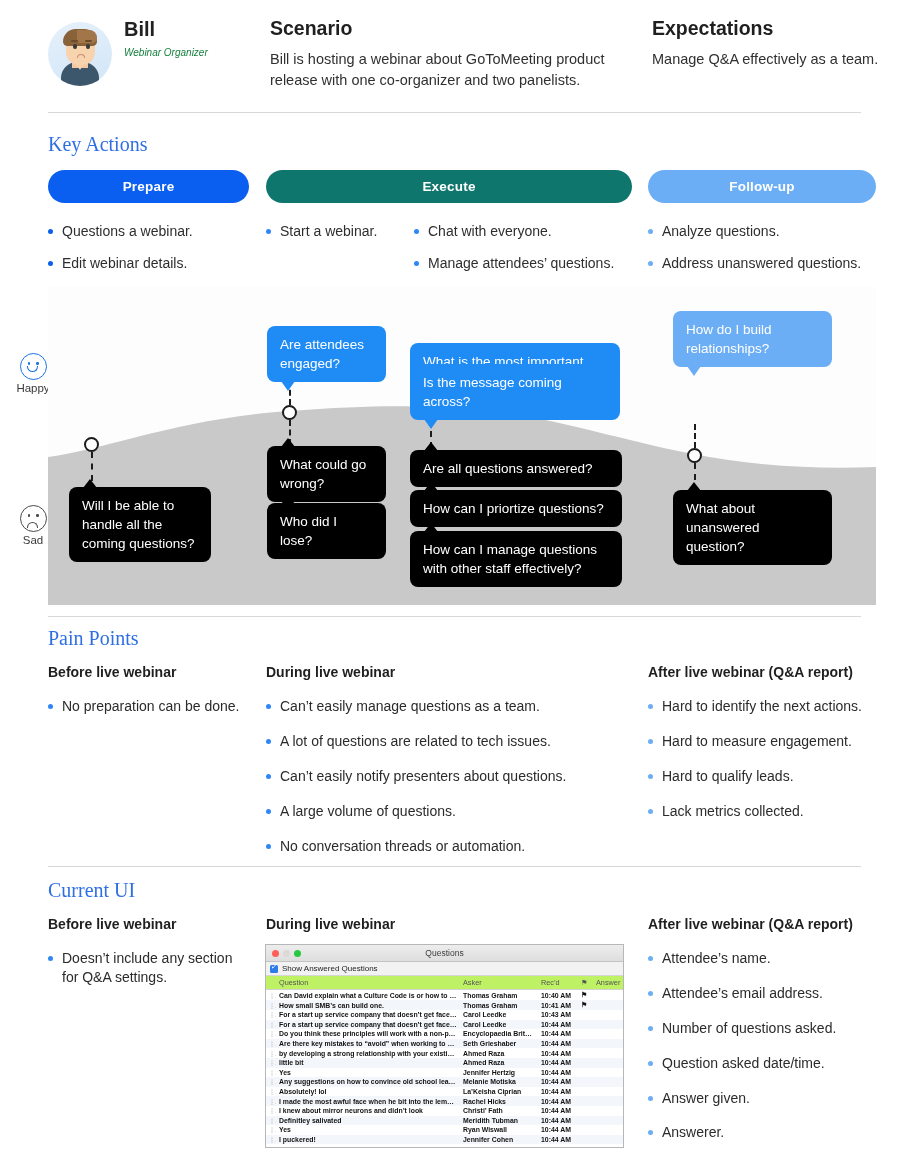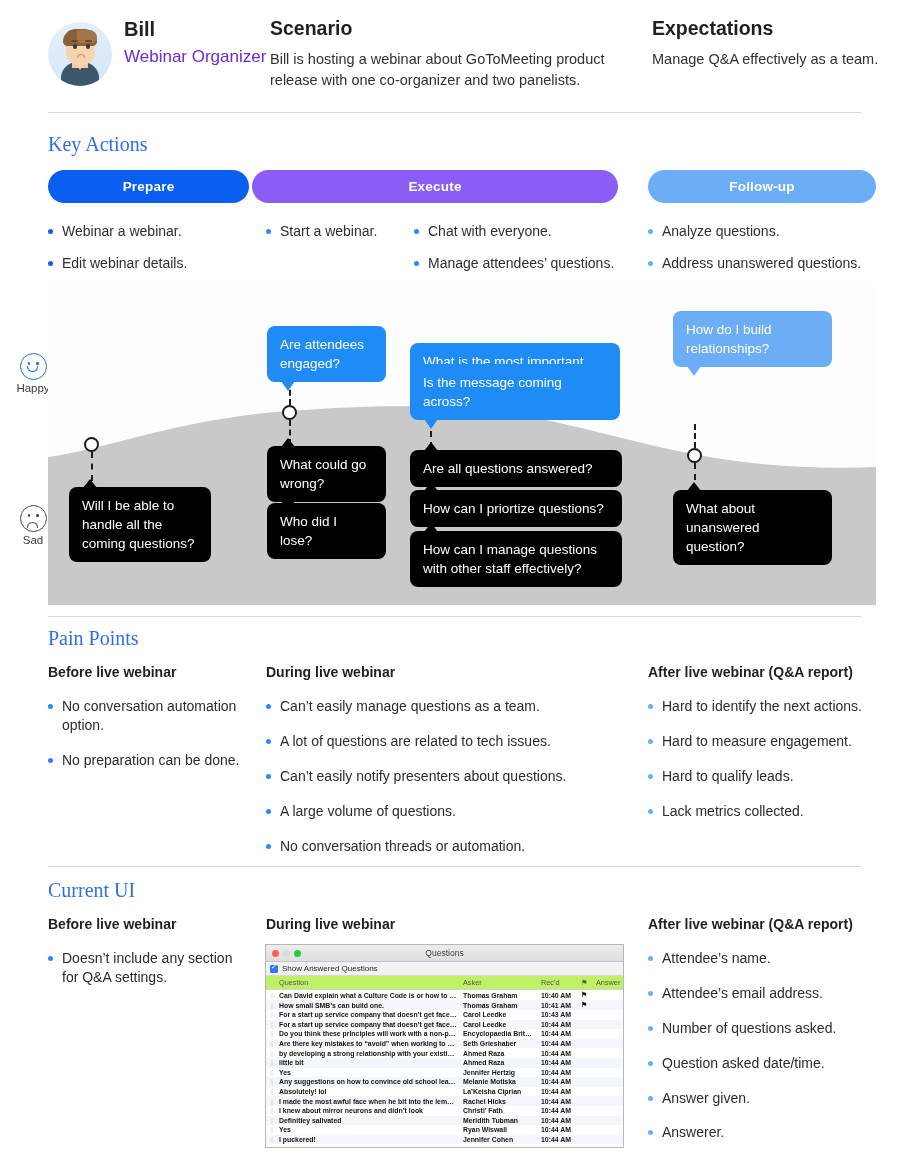--- a/index.html
+++ b/index.html
@@ -33,21 +33,21 @@
     background: #a3764a; border-radius: 0 14px 10px 6px; }
   .av-eye { position: absolute; width: 3.5px; height: 4.5px; background:#3a3a3a; border-radius:50%; top: 22px;}
   .av-eye.l { left: 25px; } .av-eye.r { left: 38px; }
   .av-brow { position:absolute; width:7px; height:1.6px; background:#6b4a2b; top:18px; border-radius:1px;}
   .av-brow.l{left:23px;} .av-brow.r{left:37px;}
   .av-mouth { position: absolute; left: 29px; top: 32px; width: 8px; height: 4px;
     border: 1.4px solid #c98d73; border-top: none; border-radius: 0 0 8px 8px; transform: rotate(180deg); }
   .av-collar { position:absolute; left:27px; top:40px; width:10px; height:8px; background:#f7d3ae; clip-path: polygon(0 0,100% 0,50% 100%); }
 
   .hdr-name { position: absolute; left: 124px; top: 18px; font-size: 20px; font-weight: 700; color: #222; }
-  .hdr-role { position: absolute; left: 124px; top: 47px; font-size: 17px; color: #6d28d9; }
+  .hdr-role { position: absolute; left: 124px; top: 47px; font-size: 10px; color: #15803d; font-style: italic; }
   .hdr-col2 { position: absolute; left: 270px; top: 17px; width: 345px; }
   .hdr-col3 { position: absolute; left: 652px; top: 17px; width: 230px; }
   .hdr-title { font-size: 19.5px; font-weight: 700; color: #1f1f1f; margin: 0 0 9px 0; }
   .hdr-body { font-size: 14.5px; color: #303030; line-height: 1.48; }
 
   .rule { position: absolute; left: 48px; width: 813px; height: 1px; background: #d8d8d8; }
 
   
   .sec-title {
     position: absolute; left: 48px; font-family: "Liberation Serif", serif;
@@ -159,31 +159,31 @@
       <div class="hdr-body">Manage Q&amp;A effectively as a team.</div>
     </div>
   </div>
   <div class="rule" style="top:112px"></div>
 
   <div class="sec-title" style="top:133px">Key Actions</div>
 
   <div class="pill" style="left:48px;  top:170px; width:201px; background:#0a5ff0;">
     <span>Prepare</span>
   </div>
-  <div class="pill" style="left:252px; top:170px; width:366px; background:#8b5cf6;">
+  <div class="pill" style="left:266px; top:170px; width:366px; background:#0f766e;">
     <span>Execute</span>
   </div>
   <div class="pill" style="left:648px; top:170px; width:228px; background:#6caef5;">
     <span>Follow-up</span>
   </div>
 
   <div class="ka-bullets" style="left:48px; top:222px; width:205px;">
     <div class="bl">
         <span class="dot" style="background:#0a5ff0"></span>
-        <span>Webinar a webinar.</span>
+        <span>Questions a webinar.</span>
       </div>
     <div class="bl">
         <span class="dot" style="background:#0a5ff0"></span>
         <span>Edit webinar details.</span>
       </div>
   </div>
 
   <div class="ka-bullets" style="left:266px; top:222px; width:150px;">
     <div class="bl">
         <span class="dot" style="background:#2f86f6"></span>
@@ -299,24 +299,20 @@
     <i class="tail"></i><span>What about unanswered question?</span>
   </div>
 
   <div class="rule" style="top:616px"></div>
 
   <div class="sec-title" style="top:627px">Pain Points</div>
 
   <div class="col" style="left:48px; top:664px; width:200px;">
     <div class="sub-h">Before live webinar</div>
     <div class="pp-list">
-      <div class="bl">
-          <span class="dot" style="background:#2f86f6"></span>
-          <span>No conversation automation option.</span>
-        </div>
       <div class="bl">
           <span class="dot" style="background:#2f86f6"></span>
           <span>No preparation can be done.</span>
         </div>
     </div>
   </div>
 
   <div class="col" style="left:266px; top:664px; width:330px;">
     <div class="sub-h">During live webinar</div>
     <div class="pp-list">

